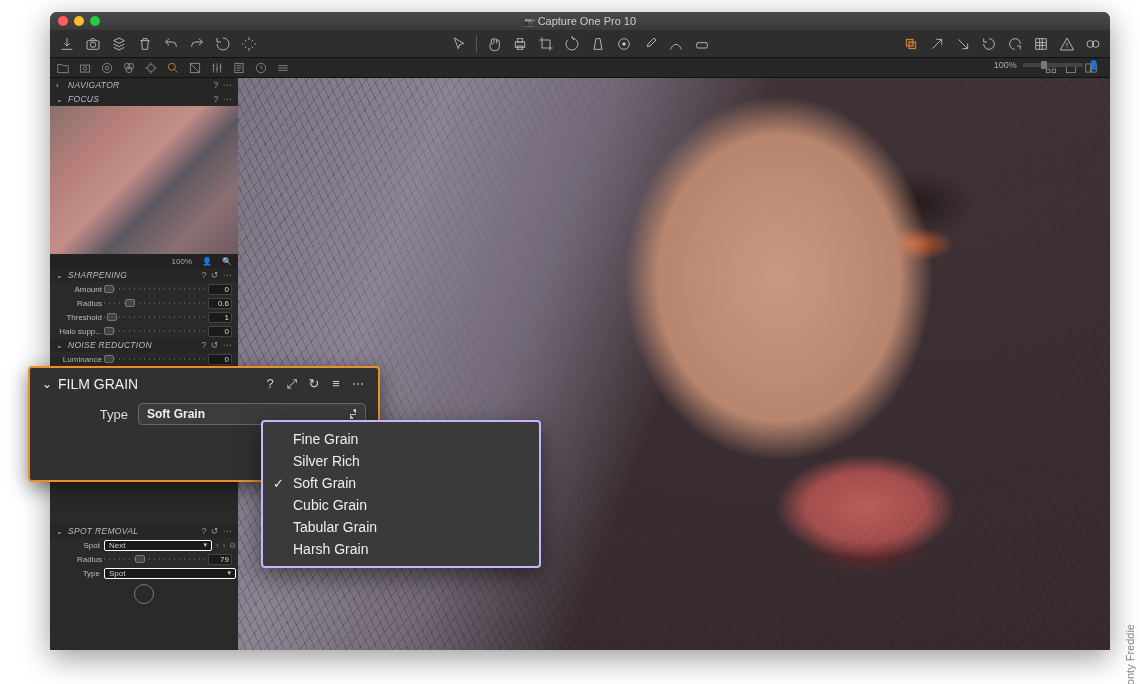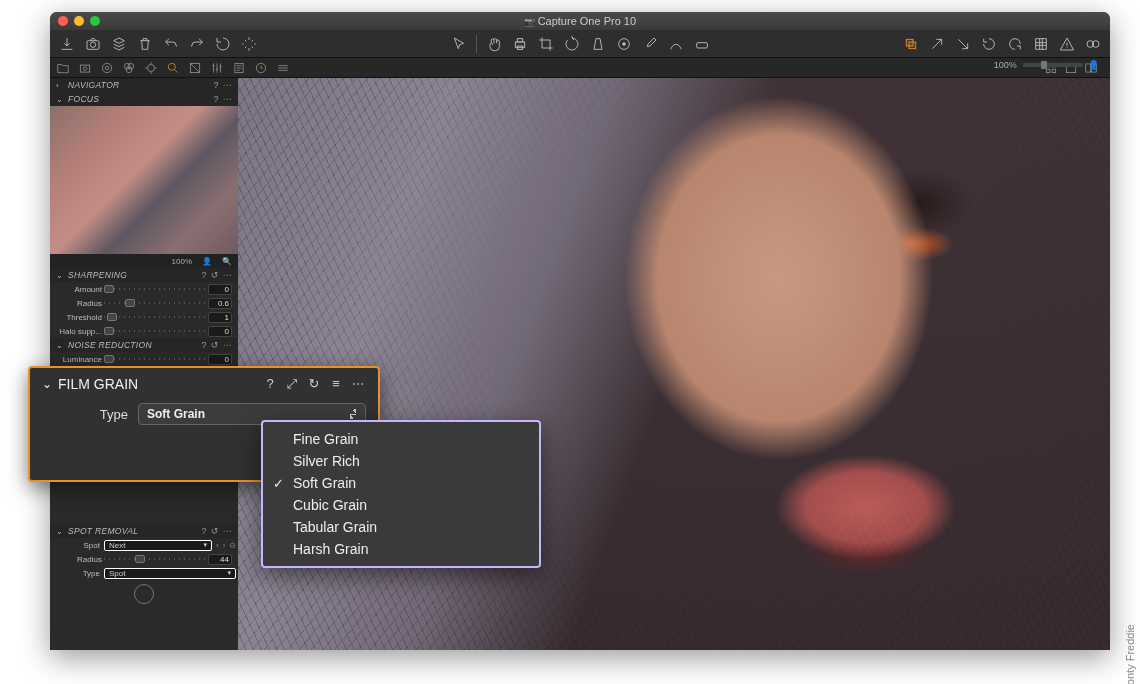--- a/index.html
+++ b/index.html
@@ -413,21 +413,21 @@
           <div class="spot-sel">Next</div>
           <span style="color:#888;font-size:8px;">‹</span>
           <span style="color:#888;font-size:8px;">›</span>
           <span style="color:#888;font-size:8px;">⊖</span>
         </div>
       <div class="slider-row">
           <span class="lbl">Radius</span>
           <div class="track">
             <div class="thumb" style="left:35%"></div>
           </div>
-          <span class="val">44</span>
+          <span class="val">79</span>
         </div>
       <div class="spot-row">
           <span class="lbl">Type</span>
           <div class="spot-sel">Spot</div>
         </div>
       <div class="spot-circle"></div>
     </div>
 
     <div class="canvas">
       <div class="canvas-body">

